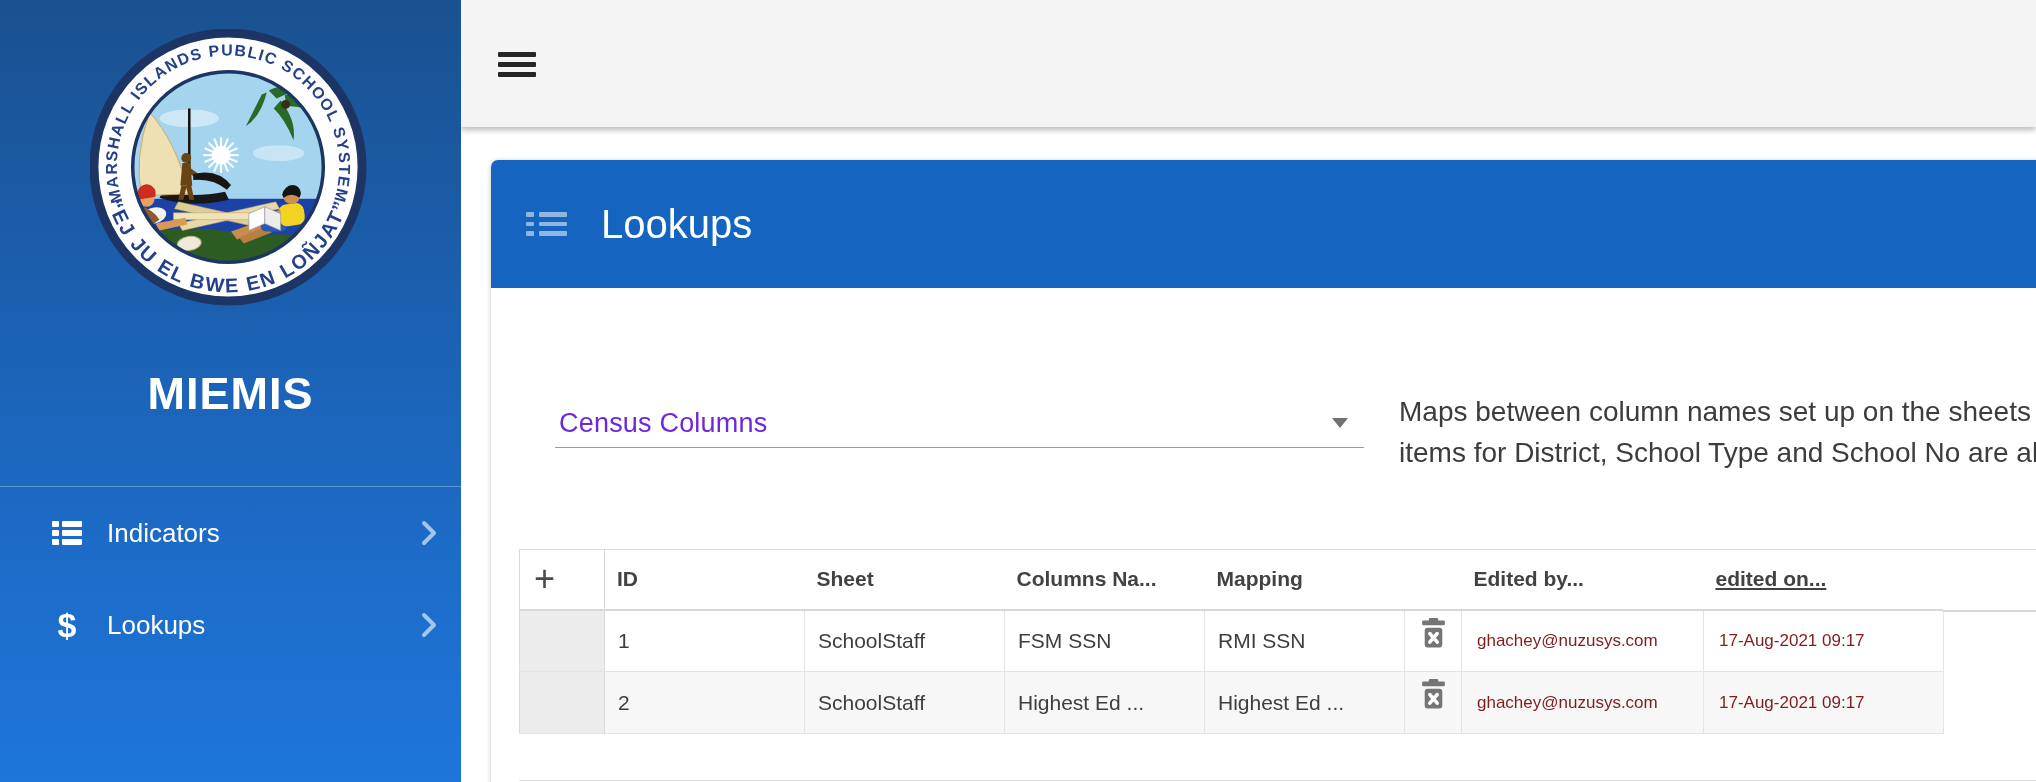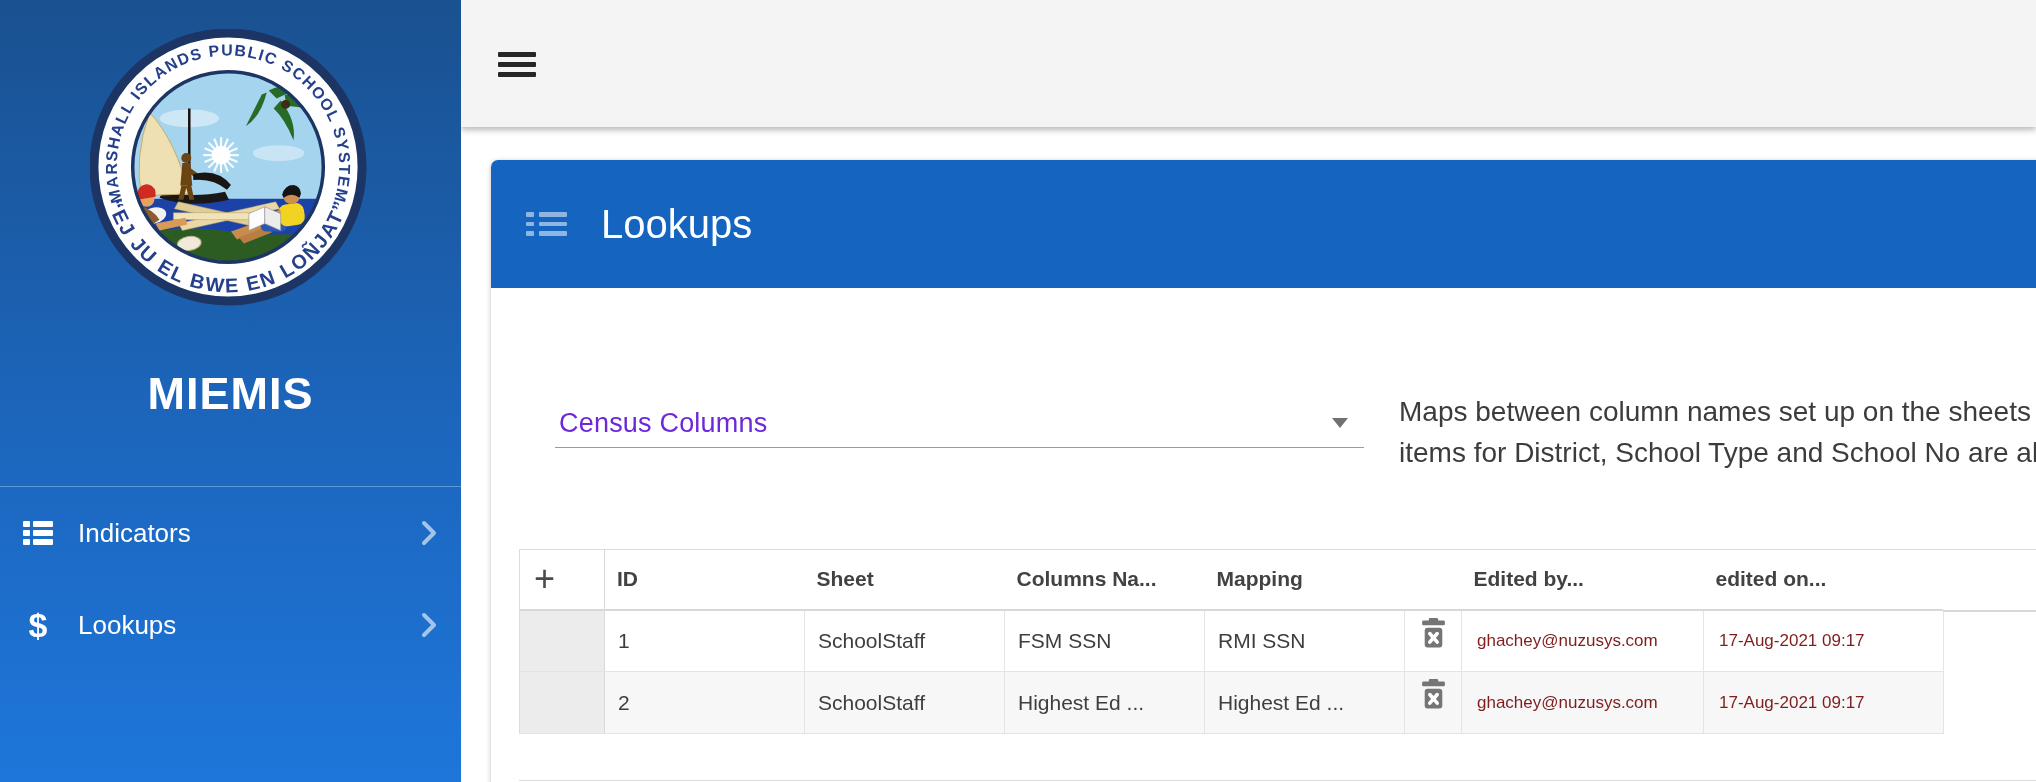--- a/index.html
+++ b/index.html
@@ -6,21 +6,21 @@
     font-family:"Liberation Sans",sans-serif;background:#fff;position:relative;}
   *{box-sizing:border-box;}
 
   
   .sidebar{position:absolute;left:0;top:0;width:461px;height:782px;z-index:5;
     background:linear-gradient(180deg,#1a5190 0%,#1c66bd 55%,#1e76da 100%);}
   .logo-wrap{position:absolute;left:90px;top:29px;width:278px;height:278px;}
   .app-title{position:absolute;left:0;top:368px;width:461px;text-align:center;
     color:#fff;font-size:45px;font-weight:bold;letter-spacing:1px;}
   .menu{position:absolute;left:0;top:486px;width:461px;border-top:1px solid rgba(255,255,255,0.30);}
-  .menu-item{height:92px;display:flex;align-items:center;padding:0 24px 0 23px;color:#fff;cursor:pointer;}
+  .menu-item{height:92px;display:flex;align-items:center;padding:0 24px 0 52px;color:#fff;cursor:pointer;}
   .mi-icon{width:30px;height:36px;display:flex;align-items:center;justify-content:center;flex:0 0 30px;}
   .mi-label{font-size:26px;margin-left:25px;flex:1 1 auto;}
   .mi-chevron{flex:0 0 16px;height:26px;}
   .icon-list-rows{width:30px;}
   .icon-list-rows .row{display:flex;margin-bottom:3px;}
   .icon-list-rows .row:last-child{margin-bottom:0;}
   .icon-list-rows .sq{width:7px;height:6px;background:#fff;border-radius:1px;margin-right:3px;}
   .icon-list-rows .bar{width:20px;height:6px;background:#fff;border-radius:1px;}
   .dollar{font-size:34px;font-weight:bold;color:#fff;line-height:1;}
 
@@ -56,21 +56,21 @@
 
   
   table.grid{position:absolute;left:519px;top:549px;width:1424px;border-collapse:collapse;
     table-layout:fixed;background:#fff;z-index:4;}
   .grid th{height:60px;background:#fff;border-top:1px solid #dcdcdc;border-bottom:2px solid #d8d8d8;
     font-size:21px;font-weight:bold;color:#424242;text-align:left;padding:0 8px 0 12px;
     white-space:nowrap;overflow:hidden;vertical-align:middle;}
   .grid td{height:62px;border-right:1px solid #e4e4e4;border-bottom:1px solid #e4e4e4;
     font-size:21px;color:#3e3e3e;padding:0 8px 0 13px;white-space:nowrap;overflow:hidden;vertical-align:middle;}
   .grid th.handle{border-left:1px solid #dcdcdc;border-right:1px solid #d9d9d9;padding:0 0 0 14px;}
-  .grid th.last{border-right:1px solid #dcdcdc;}
+  .grid th.last{border-right:1px solid #dcdcdc;text-decoration:underline;}
   .grid td.handle{background:#ececec;border-left:1px solid #dcdcdc;border-right:1px solid #d9d9d9;}
   .grid tr.alt td{background:#f7f7f7;}
   .grid tr.alt td.handle{background:#ececec;}
   .grid td.small{font-size:17px;color:#7f1d1d;padding-left:15px;}
   .grid td.delcell{text-align:center;vertical-align:top;padding:7px 0 0 0;}
   .add-btn{font-size:36px;font-weight:300;color:#4b4b4b;line-height:1;cursor:pointer;display:inline-block;}
   .del-btn{display:inline-block;cursor:pointer;}
   .header-ext{position:absolute;left:1943px;top:549px;width:93px;height:63px;background:#fff;
     border-top:1px solid #dcdcdc;border-bottom:2px solid #d8d8d8;z-index:4;}
   .pager-line{position:absolute;left:519px;top:780px;width:1517px;height:0;border-top:1px solid #dcdcdc;z-index:4;}

